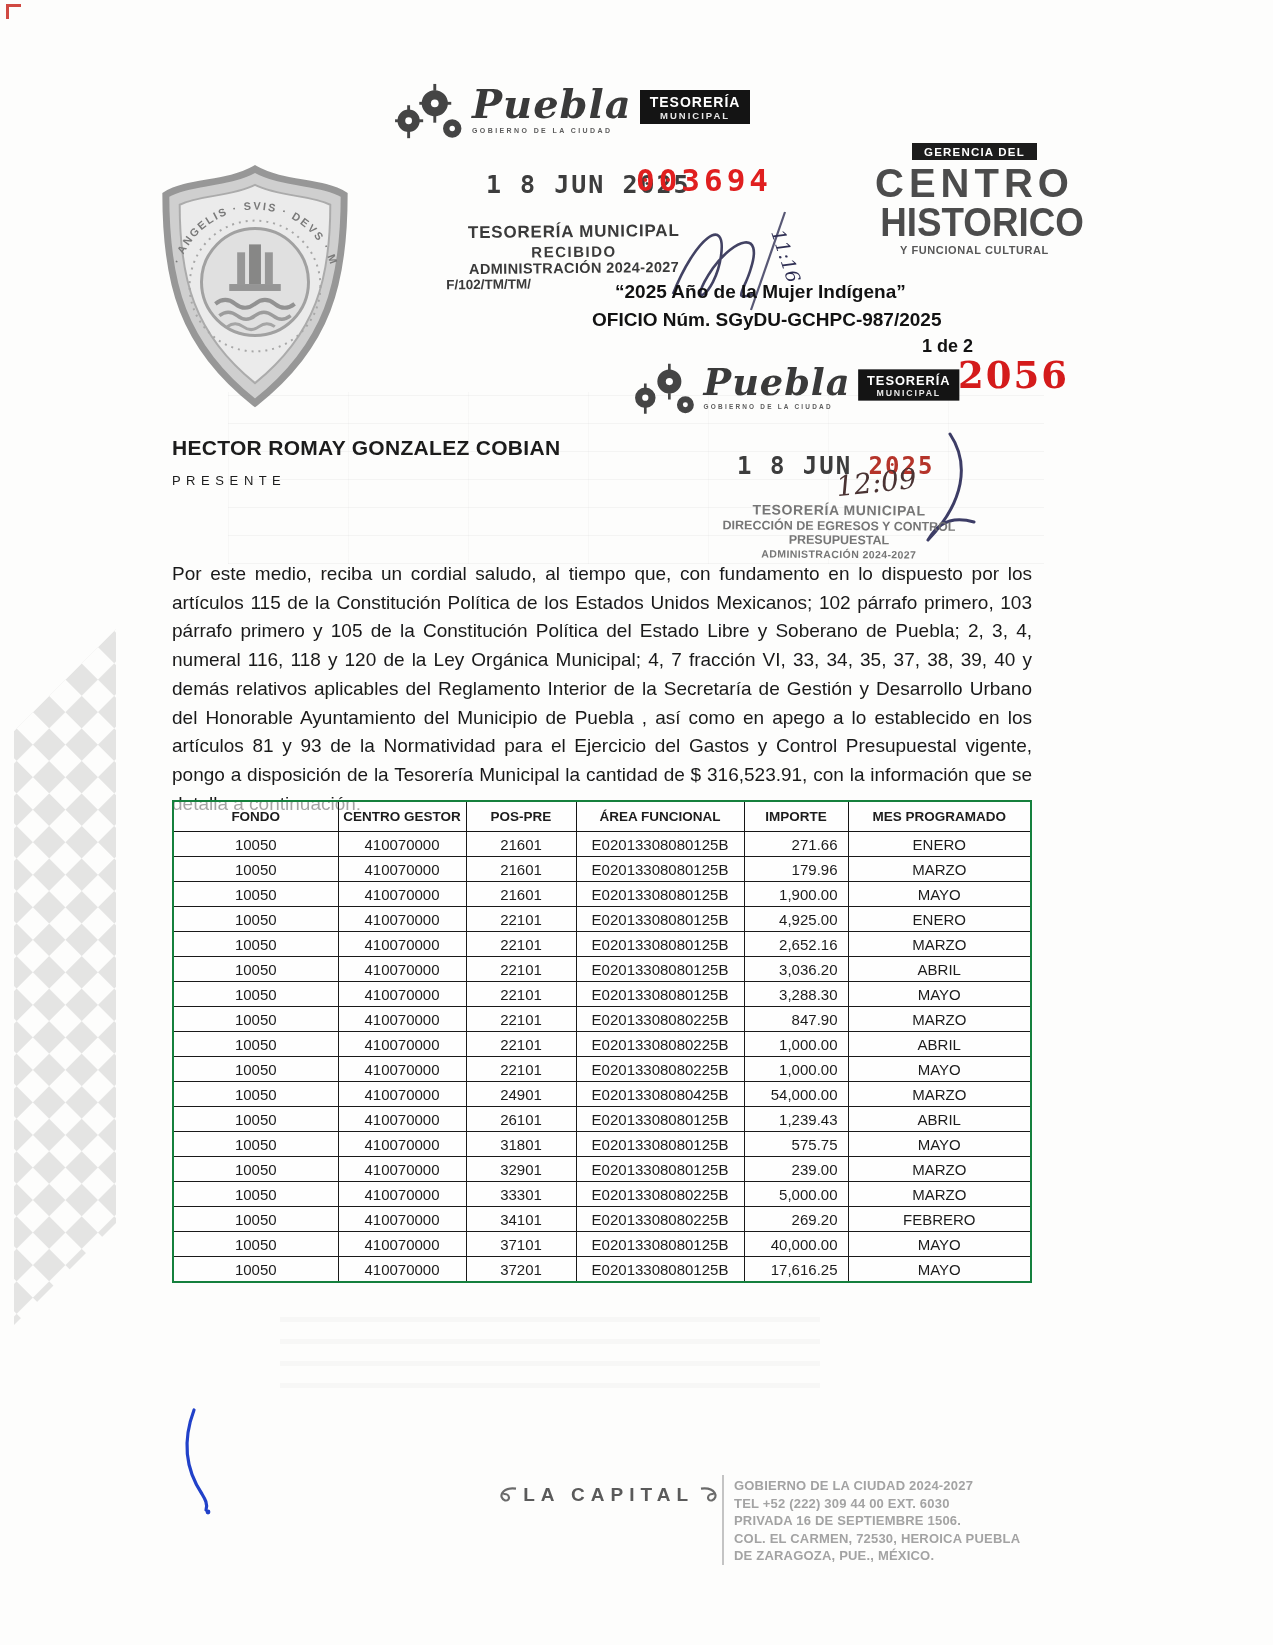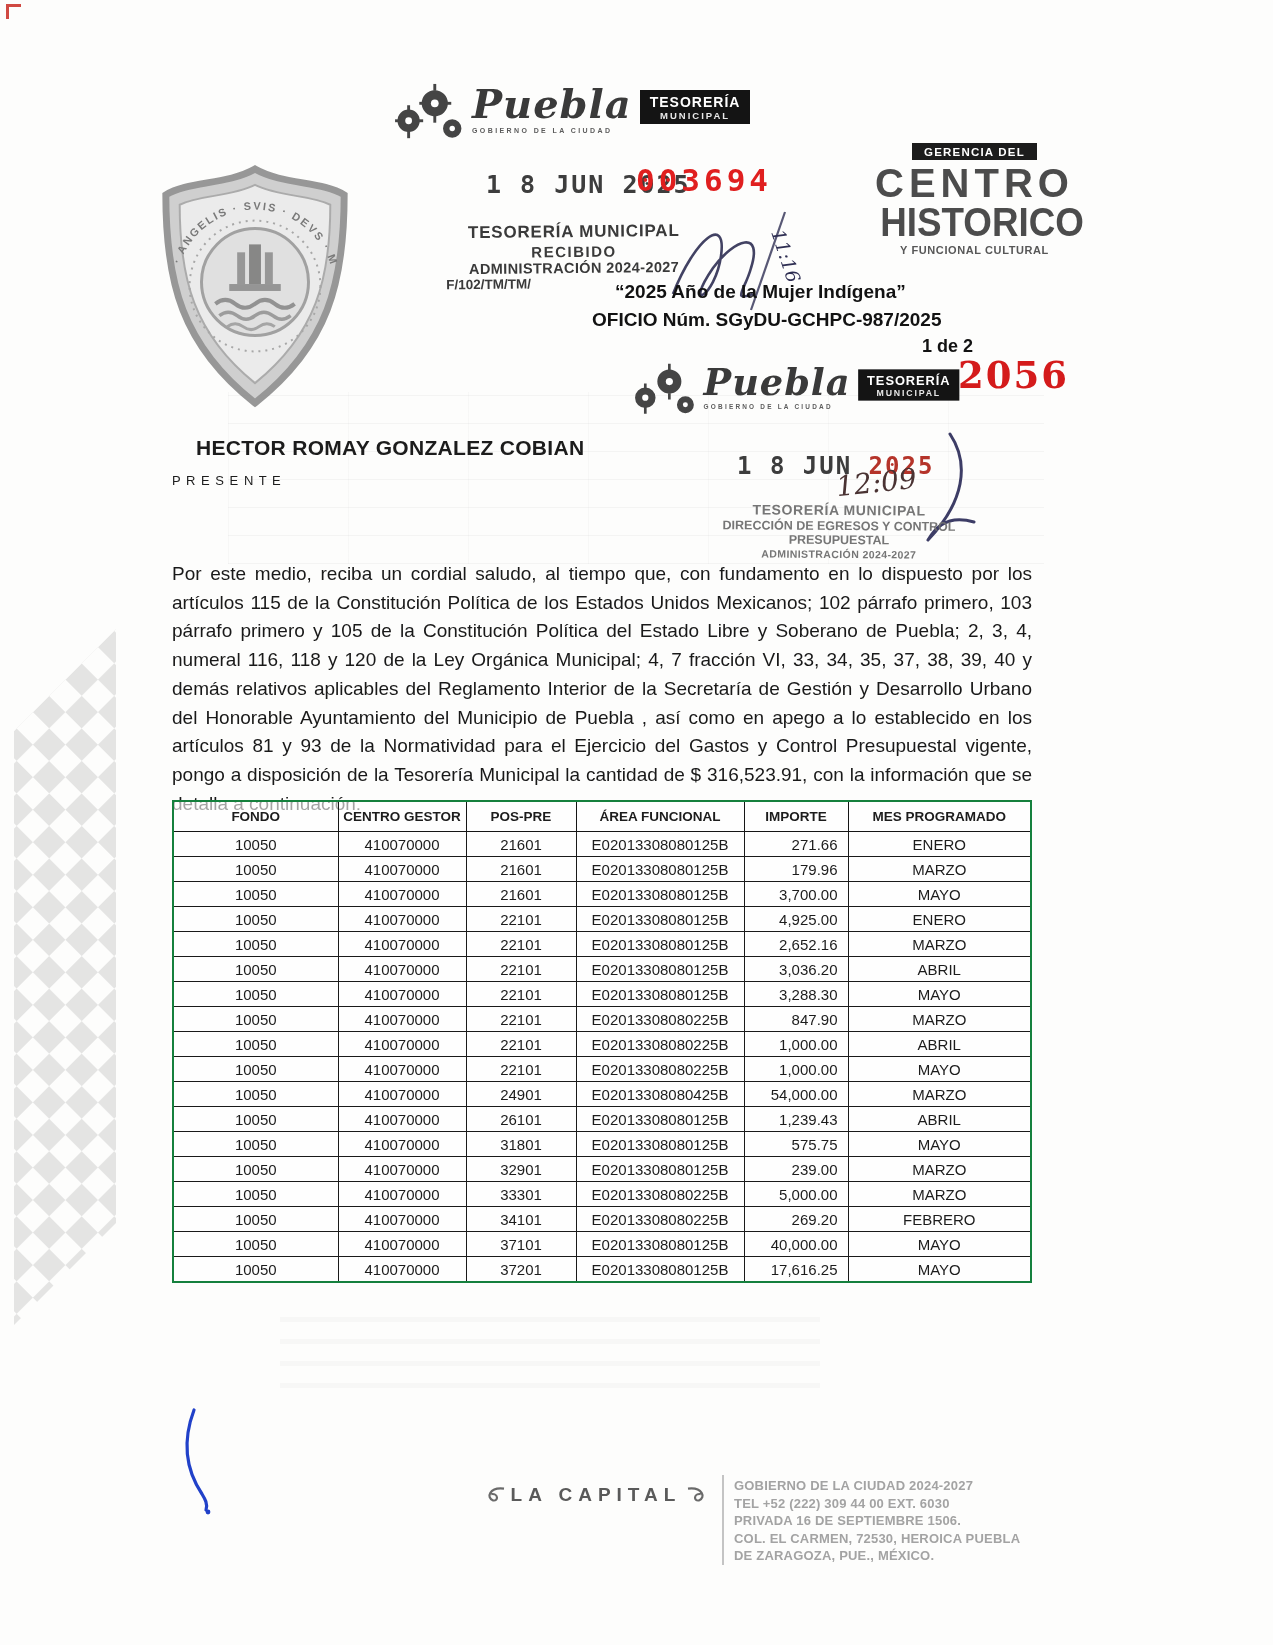--- a/index.html
+++ b/index.html
@@ -86,40 +86,40 @@
 
   
   .sig1 { left:655px; top:198px; width:160px; height:130px; }
   .sig2 { left:880px; top:428px; width:100px; height:120px; }
   .time-hand { left:836px; top:466px; font-family:"DejaVu Serif", serif; font-style:italic;
     font-size:28px; color:#4a3333; transform:rotate(-6deg); }
   .pen-mark { left:172px; top:1406px; width:60px; height:110px; }
 
   
   .addressee { left:172px; top:436px; }
-  .addr-name { font-size:21px; font-weight:bold; letter-spacing:.3px; margin-bottom:13px;margin-left:24px; }
+  .addr-name { font-size:21px; font-weight:bold; letter-spacing:.3px; margin-bottom:13px; }
   .addr-role { font-size:21px; font-weight:bold; margin-bottom:12px; }
   .addr-sal  { font-size:13px; letter-spacing:1px; }
 
   
   .body-par { left:172px; top:560px; width:860px; font-size:19px; line-height:28.7px;
     text-align:justify; color:#191919; }
 
   
   .doc-table-wrap { left:172px; top:800px; }
   table.doc-table { border-collapse:collapse; border:2px solid #15803d; background:rgba(255,255,255,.6); }
   .doc-table th { border:1.5px solid #151515; font-size:13.5px; font-weight:bold;
     padding:7px 2px; text-align:center; }
   .doc-table td { border:1px solid #1a1a1a; font-size:15px; line-height:19px;
     padding:2.5px 4px; text-align:center; }
   .doc-table td:nth-child(5) { text-align:right; padding-right:10px; }
 
   
   .capital-logo { left:468px; top:1484px; width:256px; text-align:center; color:#555; }
-  .cap-row { display:flex; align-items:center; justify-content:center; gap:4px; }
+  .cap-row { display:flex; align-items:center; justify-content:flex-end; gap:4px; }
   .cap-text { font-size:19px; font-weight:bold; letter-spacing:6px; color:#5a5a5a; }
   .curl { width:26px; height:20px; }
   .curl.flip { transform:scaleX(-1); }
   .imparable { font-size:36px; font-weight:800; letter-spacing:3px; color:#4d4d4d; line-height:38px; }
   .footer-divider { left:722px; top:1475px; width:2px; height:90px; background:#c4c4c4; }
   .footer-address { left:734px; top:1477px; font-size:13px; line-height:17.5px;
     color:#a3a3a3; font-weight:bold; letter-spacing:.2px; }
 </style>
 </head>
 <body>
@@ -293,21 +293,21 @@
           <td>21601</td>
           <td>E02013308080125B</td>
           <td>179.96</td>
           <td>MARZO</td>
         </tr>
         <tr>
           <td>10050</td>
           <td>410070000</td>
           <td>21601</td>
           <td>E02013308080125B</td>
-          <td>3,700.00</td>
+          <td>1,900.00</td>
           <td>MAYO</td>
         </tr>
         <tr>
           <td>10050</td>
           <td>410070000</td>
           <td>22101</td>
           <td>E02013308080125B</td>
           <td>4,925.00</td>
           <td>ENERO</td>
         </tr>

